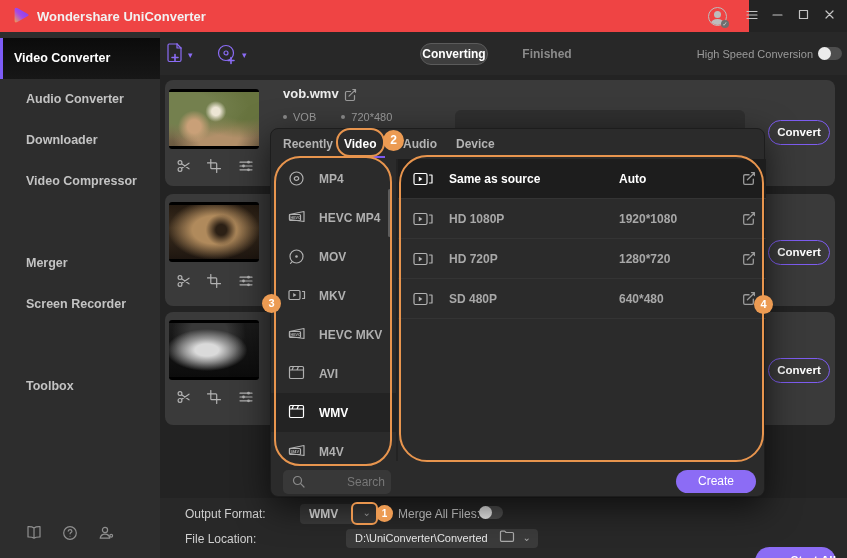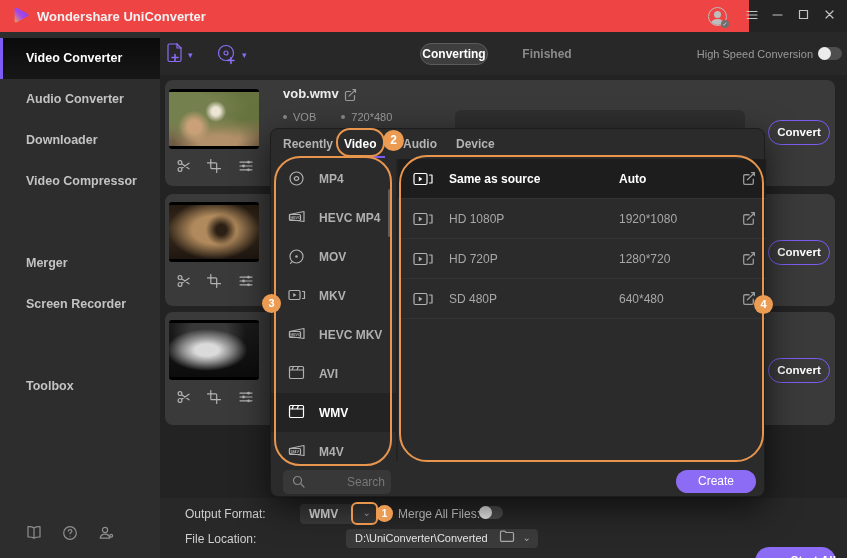--- a/index.html
+++ b/index.html
@@ -23,21 +23,21 @@
   .badge-chk { position:absolute; right:-2px; bottom:-2px; width:8px; height:8px; border-radius:50%; background:#6f6f6f; color:#ddd; font-size:6px; line-height:8px; text-align:center; }
   .menu-ic { left:745px; top:8px; }
   .min-ic  { left:771px; top:8px; }
   .max-ic  { left:797px; top:8px; }
   .close-ic{ left:823px; top:8px; }
 
   
   .sidebar { position:absolute; left:0; top:32px; width:160px; height:526px; background:#2d2d2d; z-index:2; }
   .side-item { position:absolute; left:0; width:160px; height:41px; line-height:41px; padding-left:26px;
                font-size:12.5px; font-weight:bold; color:#c3c3c3; cursor:pointer; }
-  .side-item.active { background:linear-gradient(180deg,#0b0b0b,#171717); border-left:3px solid #7d5cf6; padding-left:23px; color:#ffffff; }
+  .side-item.active { background:linear-gradient(180deg,#0b0b0b,#171717); border-left:3px solid #7d5cf6; padding-left:11px; color:#ffffff; }
   .side-foot { position:absolute; bottom:13px; left:0; width:160px; height:20px; color:#8f8f8f; }
   .sf-ic { position:absolute; top:0; }
 
   
   .content-top { position:absolute; left:160px; top:32px; width:687px; height:43px; background:#282828; }
   .tool-ic { position:absolute; color:#8b6cf5; cursor:pointer; }
   .tool-chev { position:absolute; color:#8b6cf5; font-size:9px; cursor:pointer; }
   .tab-pill { position:absolute; left:260px; top:11px; width:68px; height:22px; line-height:20px; text-align:center;
               background:#3e3e3e; border:1px solid #5b5b5b; border-radius:12px; color:#fff; font-size:12px; font-weight:bold; cursor:pointer; }
   .tab-flat { position:absolute; left:358px; top:11px; width:58px; height:22px; line-height:22px; text-align:center;
@@ -92,21 +92,21 @@
   .p-lrow { position:absolute; left:0; width:125px; height:39px; cursor:pointer; color:#b0b0b0; }
   .p-lrow.active { background:#232323; color:#fff; }
   .p-lrow .fmt-ic { position:absolute; left:17px; top:11px; }
   .p-lrow .fmt-lb { position:absolute; left:48px; top:13px; font-size:12px; font-weight:bold; }
   .p-scroll { position:absolute; left:117px; top:60px; width:3px; height:48px; border-radius:2px; background:#5d5d5d; }
   .p-rrow { position:absolute; left:127px; width:368px; height:40px; border-bottom:1px solid #343434; cursor:pointer; color:#b3b3b3; }
   .p-rrow.active { background:#1d1d1d; color:#fff; }
   .p-rrow .cam-ic { position:absolute; left:15px; top:12px; }
   .p-rrow .pr-name { position:absolute; left:51px; top:13px; font-size:12px; font-weight:bold; }
   .p-rrow .pr-val  { position:absolute; left:221px; top:13px; font-size:12px; font-weight:bold;text-align:center; }
-  .p-rrow:not(.active) .pr-name, .p-rrow:not(.active) .pr-val { color:#a8a8a8; font-weight:normal; }
+  .p-rrow:not(.active) .pr-name, .p-rrow:not(.active) .pr-val { color:#a8a8a8; font-weight:bold; }
   .p-rrow .edit-ic { position:absolute; left:343px; top:12px; }
   .search-box { position:absolute; left:12px; top:341px; width:108px; height:24px; background:#383838; border-radius:5px; }
   .search-box .s-ic { position:absolute; left:9px; top:5px; color:#8a8a8a; }
   .search-box input { position:absolute; left:28px; top:2px; width:74px; height:20px; background:transparent; border:none; outline:none;
                       color:#cfcfcf; font-size:12px; font-family:"Liberation Sans",sans-serif;text-align:right; }
   .search-box input::placeholder { color:#777; }
   .create-btn { position:absolute; left:405px; top:341px; width:80px; height:23px; line-height:23px; text-align:center;
                 background:#8c6cf5; border-radius:12px; color:#fff; font-size:12px; cursor:pointer; }
 
   

